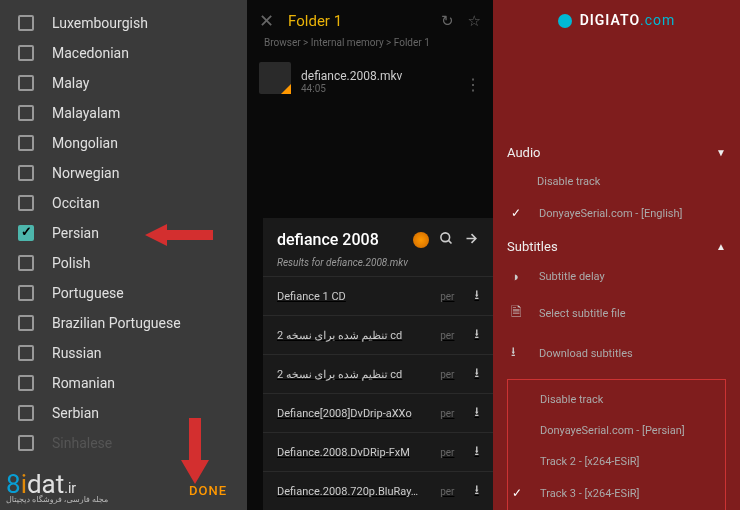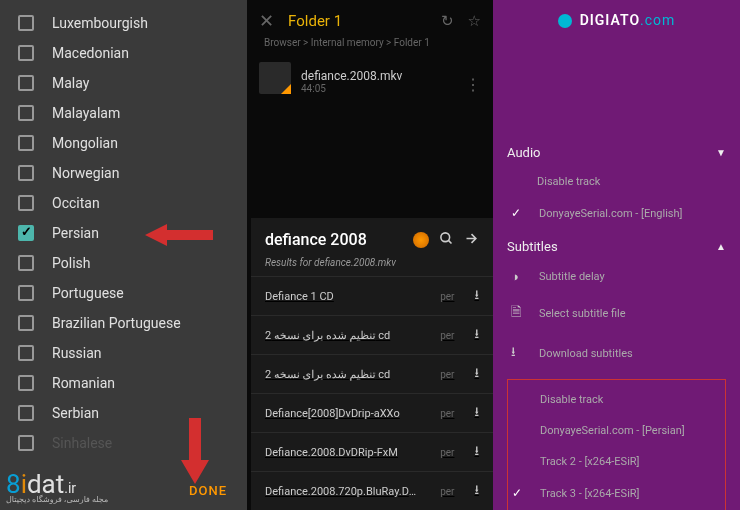--- a/index.html
+++ b/index.html
@@ -1,20 +1,20 @@
 <!DOCTYPE html>
 <html><head>
 <meta charset="utf-8">
 <style>
 * { margin: 0; padding: 0; box-sizing: border-box; font-family: -apple-system, BlinkMacSystemFont, "Segoe UI", Roboto, sans-serif; }
 body { background: #000; width: 740px; height: 510px; overflow: hidden; position: relative; display: flex; }
 .panel { height: 510px; position: relative; overflow: hidden; }
 .panel1 { width: 247px; background: #3a3a3a; }
 .panel2 { width: 246px; background: #0a0a0a; }
-.panel3 { width: 247px; background: #701a75; }
+.panel3 { width: 247px; background: #7f1d1d; }
 
 
 .lang-list { padding: 8px 0; }
 .lang-item { display: flex; align-items: center; padding: 7px 18px; cursor: pointer; }
 .lang-item .checkbox { width: 16px; height: 16px; border: 2px solid #999; border-radius: 2px; margin-right: 18px; flex-shrink: 0; position: relative; }
 .lang-item.checked .checkbox { background: #4db6ac; border-color: #4db6ac; }
 .lang-item.checked .checkbox::after { content: '✓'; color: #000; position: absolute; top: -3px; left: 1px; font-size: 13px; font-weight: bold; }
 .lang-item .label { color: #e0e0e0; font-size: 14px; }
 .lang-item.dimmed .label { color: #555; }
 .done-btn { position: absolute; bottom: 12px; right: 20px; color: #ff9800; font-size: 13px; font-weight: 500; letter-spacing: 1px; }
@@ -28,21 +28,21 @@
 .breadcrumb { color: #666; font-size: 10px; padding: 2px 17px 8px; }
 .file-row { display: flex; align-items: flex-end; padding: 6px 12px; gap: 10px; }
 .file-thumb { width: 32px; height: 32px; background: #2a2a2a; border-radius: 2px; position: relative; }
 .file-thumb::after { content: ''; position: absolute; bottom: 0; right: 0; width: 0; height: 0; border-style: solid; border-width: 0 0 10px 10px; border-color: transparent transparent #ff9800 transparent; }
 .file-info { flex: 1; }
 .file-name { color: #ccc; font-size: 12px; }
 .file-dur { color: #666; font-size: 10px; }
 .file-more { color: #666; font-size: 16px; }
 
 
-.search-panel { position: absolute; bottom: 0; left: 4px; right: 0; background: #1a1a1a; }
+.search-panel { position: absolute; bottom: 0; left: 16px; right: 0; background: #1a1a1a; }
 .search-header { display: flex; align-items: center; padding: 12px 14px 6px; gap: 10px; }
 .search-title { color: #fff; font-size: 16px; font-weight: 500; flex: 1; }
 .search-icon { color: #ccc; font-size: 14px; }
 .search-globe { width: 16px; height: 16px; border-radius: 50%; background: radial-gradient(#ff9800, #cc6600); }
 .results-for { color: #999; font-size: 10px; padding: 2px 14px 8px; font-style: italic; }
 .result-row { display: flex; align-items: center; padding: 8px 14px; border-top: 1px solid #2a2a2a; gap: 20px; text-decoration: underline; }
 .result-name { color: #ccc; font-size: 11px; flex: 1; white-space: nowrap; overflow: hidden; text-overflow: ellipsis; }
 .result-lang { color: #666; font-size: 10px; }
 .result-dl { color: #ccc; font-size: 13px; }
 

